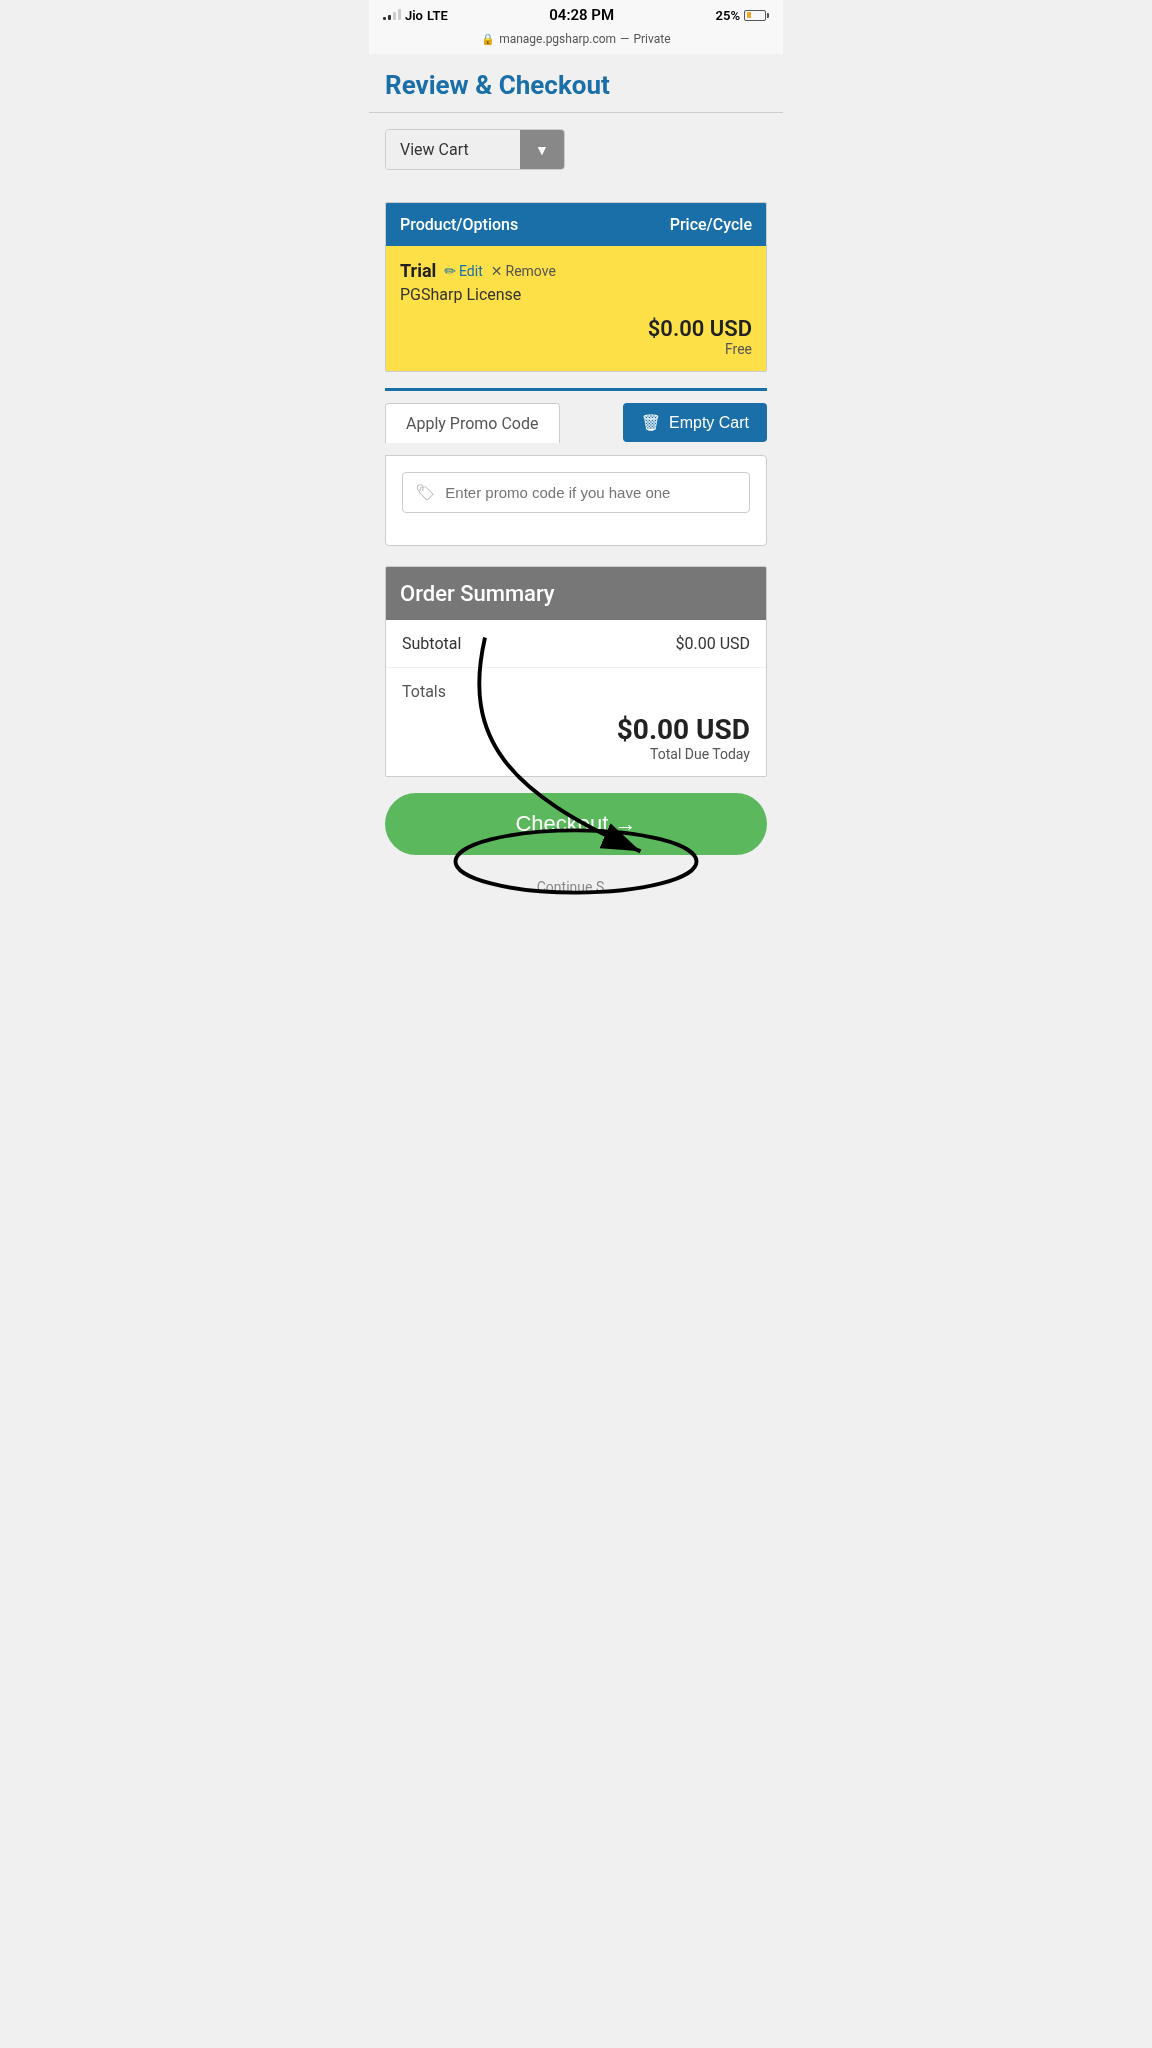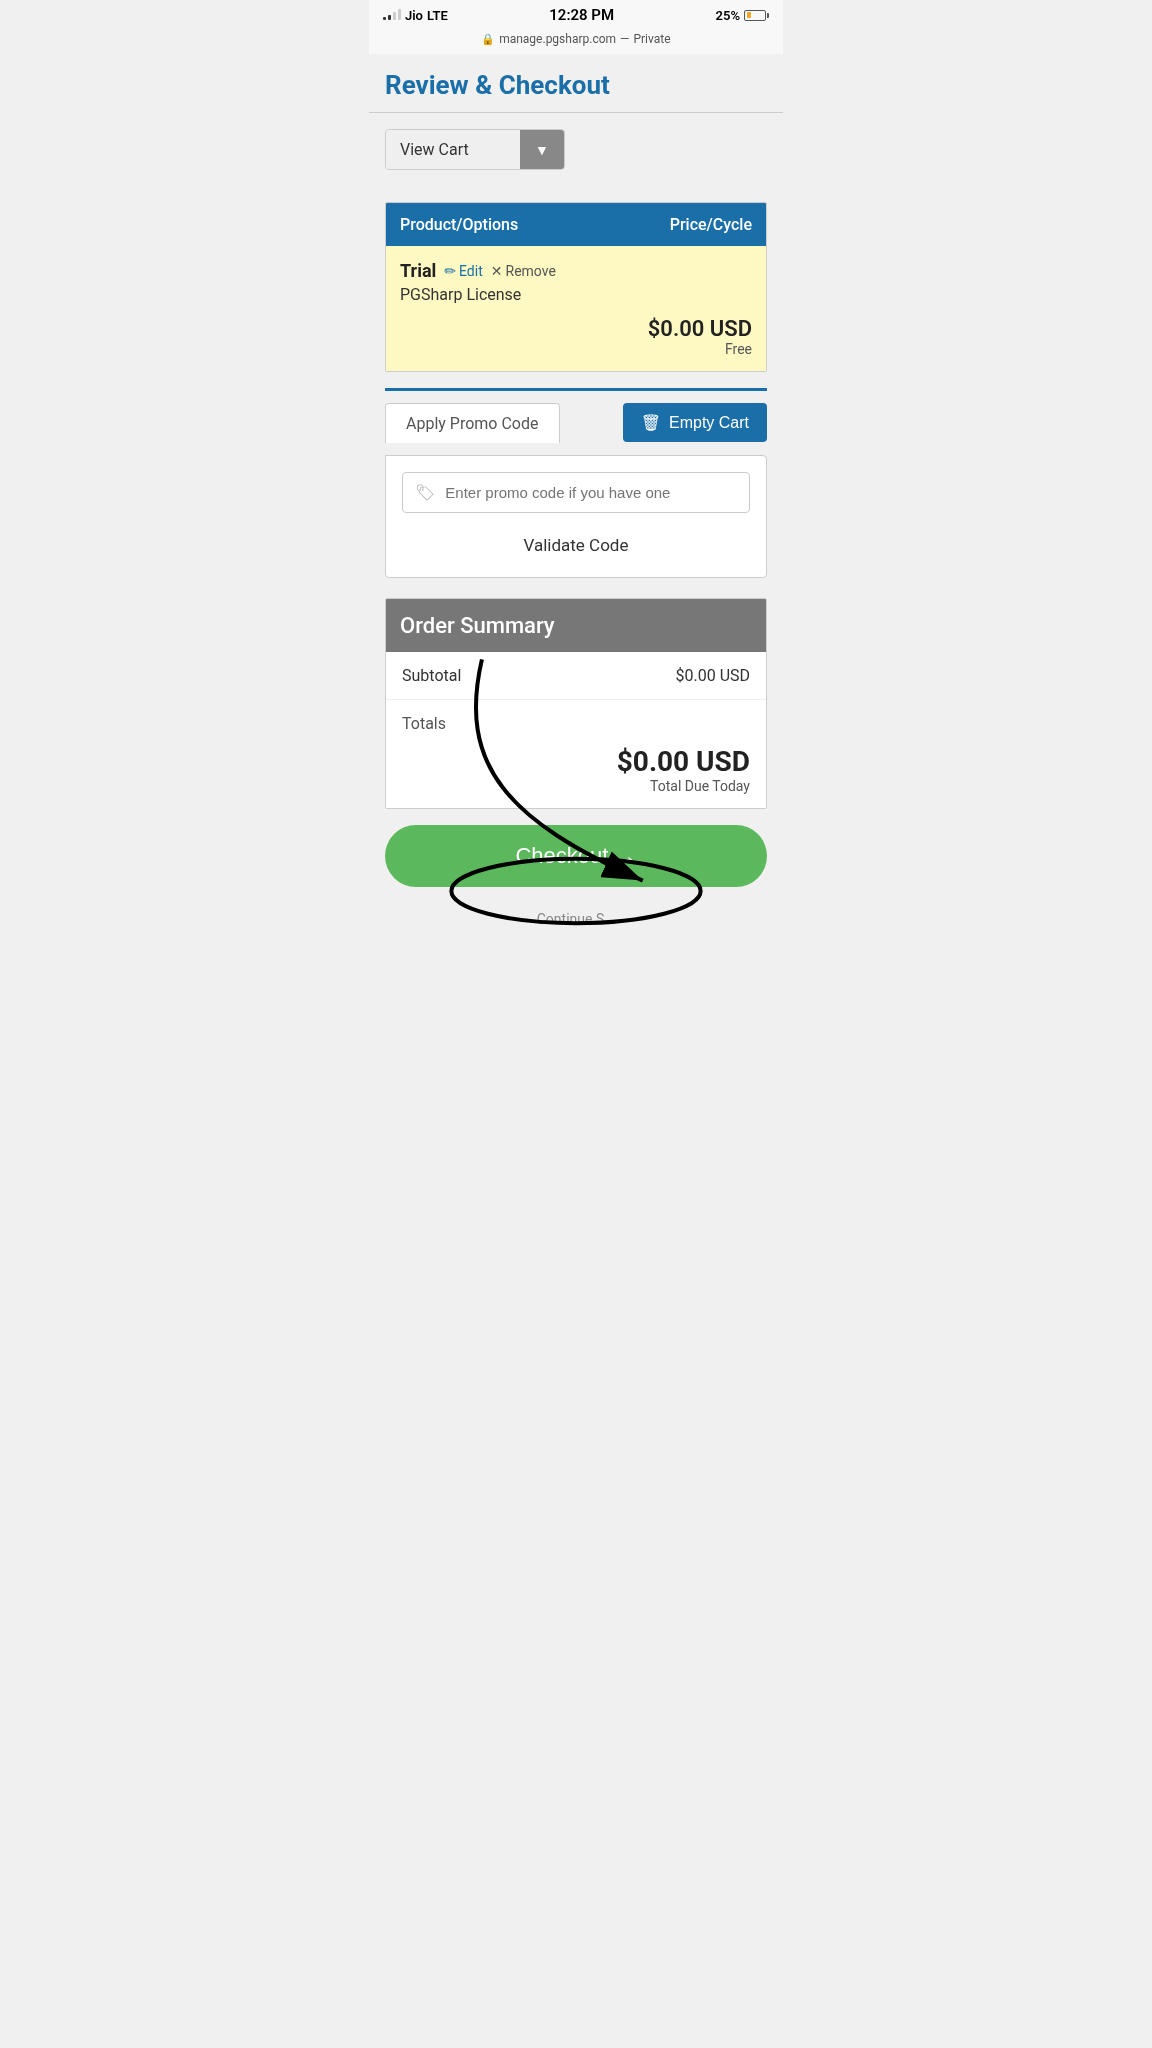--- a/index.html
+++ b/index.html
@@ -139,21 +139,21 @@
       background: #1a6fa8;
       display: flex;
       justify-content: space-between;
       padding: 12px 14px;
       color: white;
       font-size: 16px;
       font-weight: 500;
     }
 
     .product-row {
-      background: #fef9c3;
+      background: #fde047;
       padding: 14px;
     }
     .product-row-top {
       display: flex;
       align-items: center;
       gap: 8px;
       margin-bottom: 4px;
     }
     .product-plan {
       font-size: 18px;
@@ -367,21 +367,21 @@
   <div class="left">
     <div class="signal-bars">
       <span></span>
         <span></span>
         <span></span>
         <span></span>
     </div>
     <span>Jio</span>
     <span>LTE</span>
   </div>
-  <div class="center">12:28 PM</div>
+  <div class="center">04:28 PM</div>
   <div class="right">
     <span>25%</span>
     <div class="battery">
       <div class="battery-body">
           <div class="battery-fill"></div>
         </div>
       <div class="battery-tip"></div>
     </div>
   </div>
 </div>
@@ -437,21 +437,20 @@
       <span>🗑</span>
       <span>Empty Cart</span>
     </button>
   </div>
 
   <div class="promo-section">
     <div class="promo-input-wrapper">
       <span class="promo-input-icon">🏷</span>
       <input class="promo-input" type="text" placeholder="Enter promo code if you have one" style="">
     </div>
-    <div class="validate-btn">Validate Code</div>
   </div>
 
   <div class="order-summary-section">
     <div class="order-summary-header">Order Summary</div>
     <div class="order-summary-body">
       <div class="summary-row">
         <span>Subtotal</span>
         <span>$0.00 USD</span>
       </div>
       <div class="summary-row totals-row">

